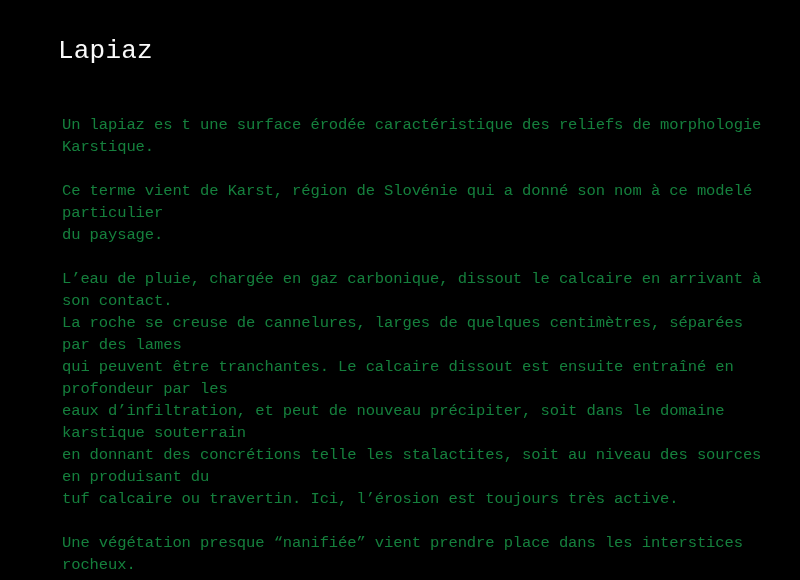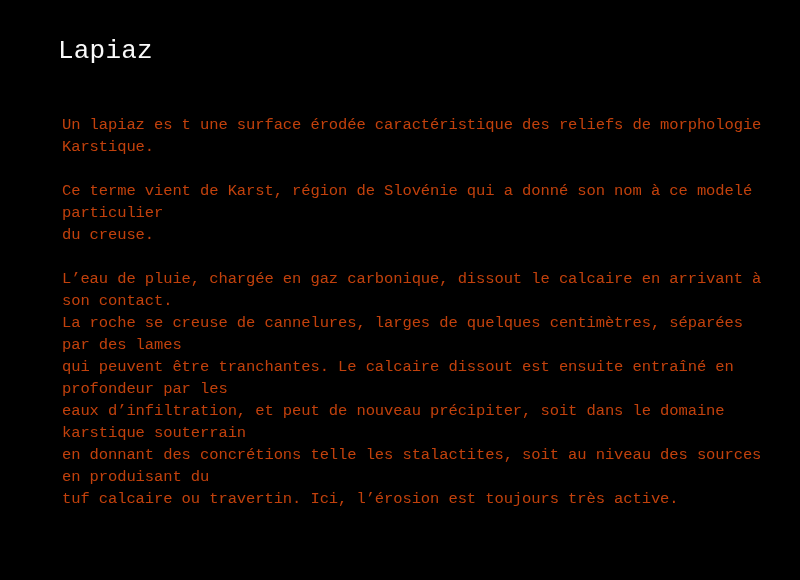--- a/index.html
+++ b/index.html
@@ -20,39 +20,40 @@
     }
     .page-title {
       color: #fafafa;
       font-size: 26px;
       font-weight: normal;
       letter-spacing: 0.2px;
       line-height: 30px;
       margin-bottom: 48px;
     }
     .body-text p {
-      color: #c2410c;
+      color: #15803d;
       font-size: 15.5px;
       line-height: 22px;
       letter-spacing: -0.1px;
       white-space: pre-line;
       margin-bottom: 22px;
       max-width: 724px;
     }
   </style>
 </head>
 <body>
 
 <div class="page">
   <h1 class="page-title">Lapiaz</h1>
 
   <div class="body-text">
     <p>Un lapiaz es t une surface érodée caractéristique des reliefs de morphologie Karstique.</p>
     <p>Ce terme vient de Karst, région de Slovénie qui a donné son nom à ce modelé particulier
-du creuse.</p>
+du paysage.</p>
     <p>L’eau de pluie, chargée en gaz carbonique, dissout le calcaire en arrivant à son contact.
 La roche se creuse de cannelures, larges de quelques centimètres, séparées par des lames
 qui peuvent être tranchantes. Le calcaire dissout est ensuite entraîné en profondeur par les
 eaux d’infiltration, et peut de nouveau précipiter, soit dans le domaine karstique souterrain
 en donnant des concrétions telle les stalactites, soit au niveau des sources en produisant du
 tuf calcaire ou travertin. Ici, l’érosion est toujours très active.</p>
+    <p>Une végétation presque “nanifiée” vient prendre place dans les interstices rocheux.</p>
   </div>
 </div>
 
 </body></html>

